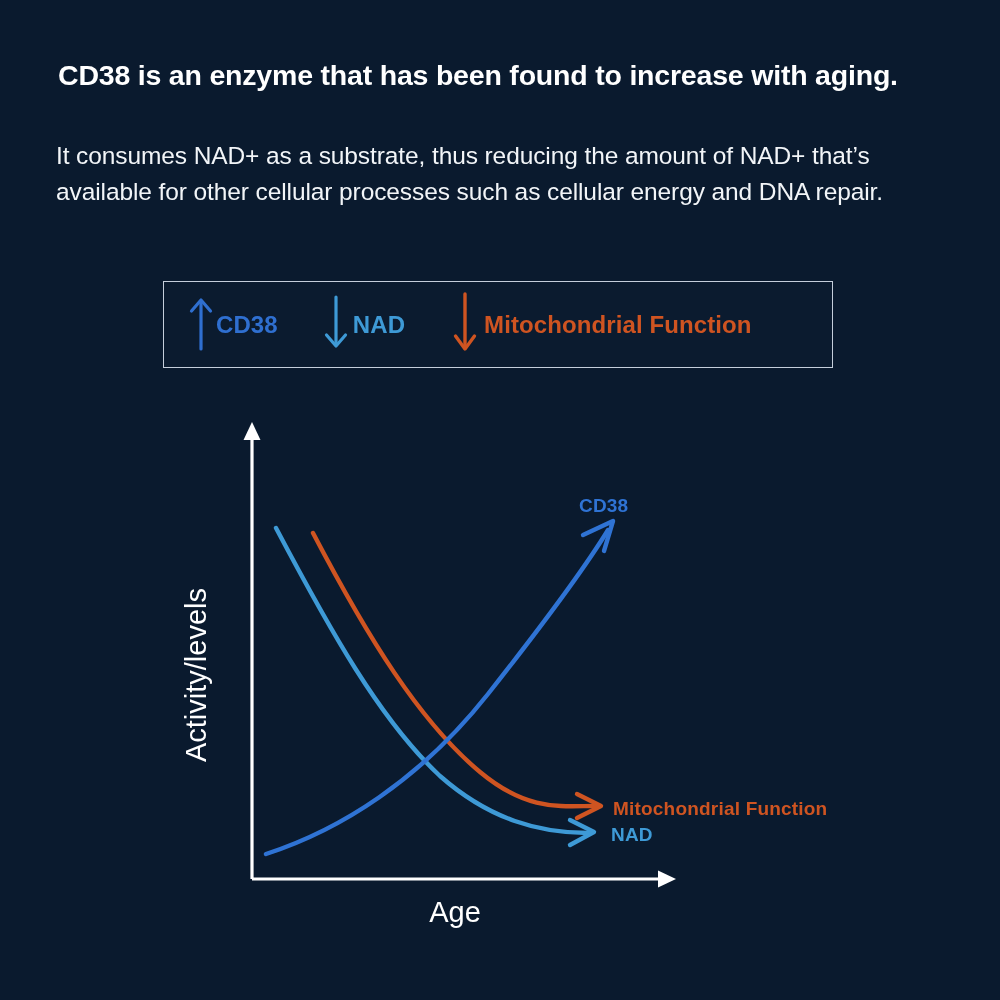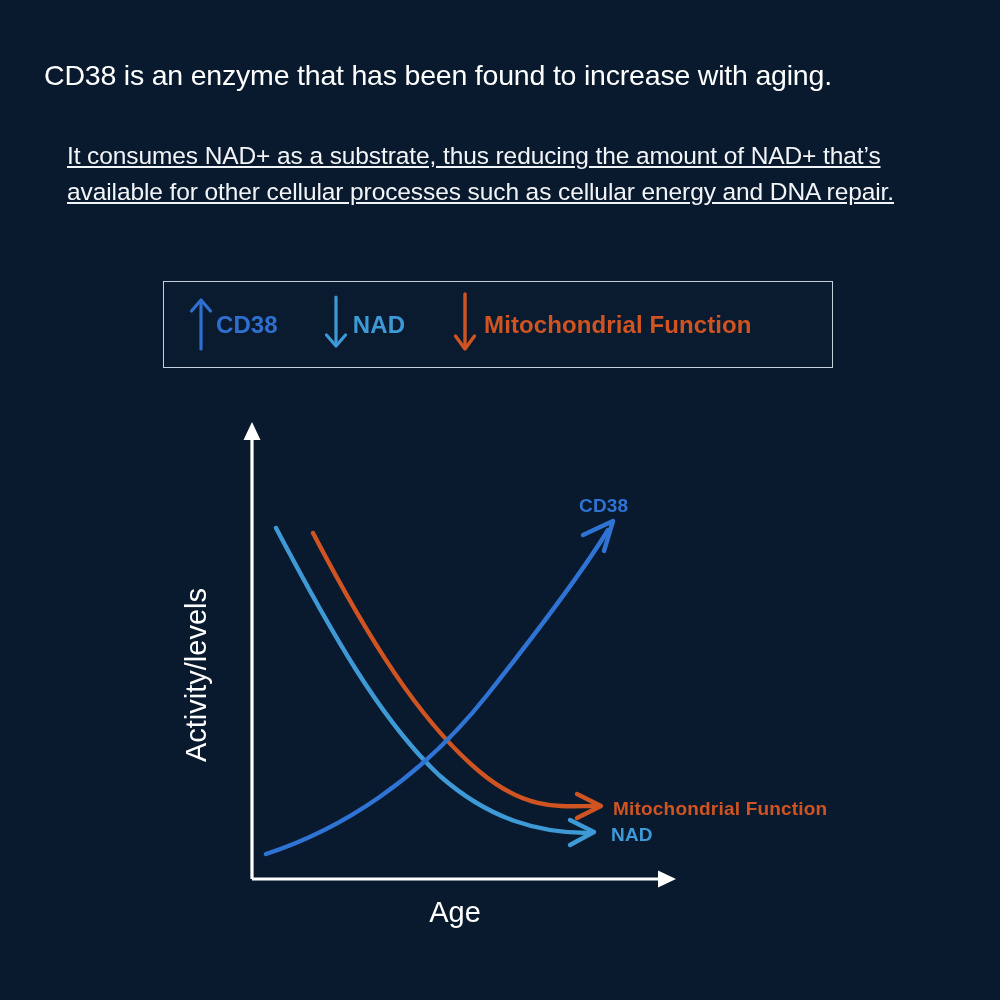--- a/index.html
+++ b/index.html
@@ -15,42 +15,41 @@
     position: relative;
     width: 1000px;
     height: 1000px;
     background: #0a1a2e;
     overflow: hidden;
   }
 
   
   #headline {
     position: absolute;
-    left: 44px;
+    left: 58px;
     top: 58px;
     width: 890px;
     color: #ffffff;
     font-size: 28.5px;
-    font-weight: normal;
+    font-weight: bold;
     letter-spacing: -0.2px;
     line-height: 1.25;
   }
 
   
   #bodycopy {
     position: absolute;
-    left: 67px;
+    left: 56px;
     top: 138px;
     width: 885px;
     color: #f2f5f8;
     font-size: 24.5px;
     font-weight: 400;
     line-height: 1.48;
     letter-spacing: -0.1px;
-    text-decoration: underline;
   }
 
   
   #legend-box {
     position: absolute;
     left: 163px;
     top: 281px;
     width: 670px;
     height: 87px;
     box-sizing: border-box;

